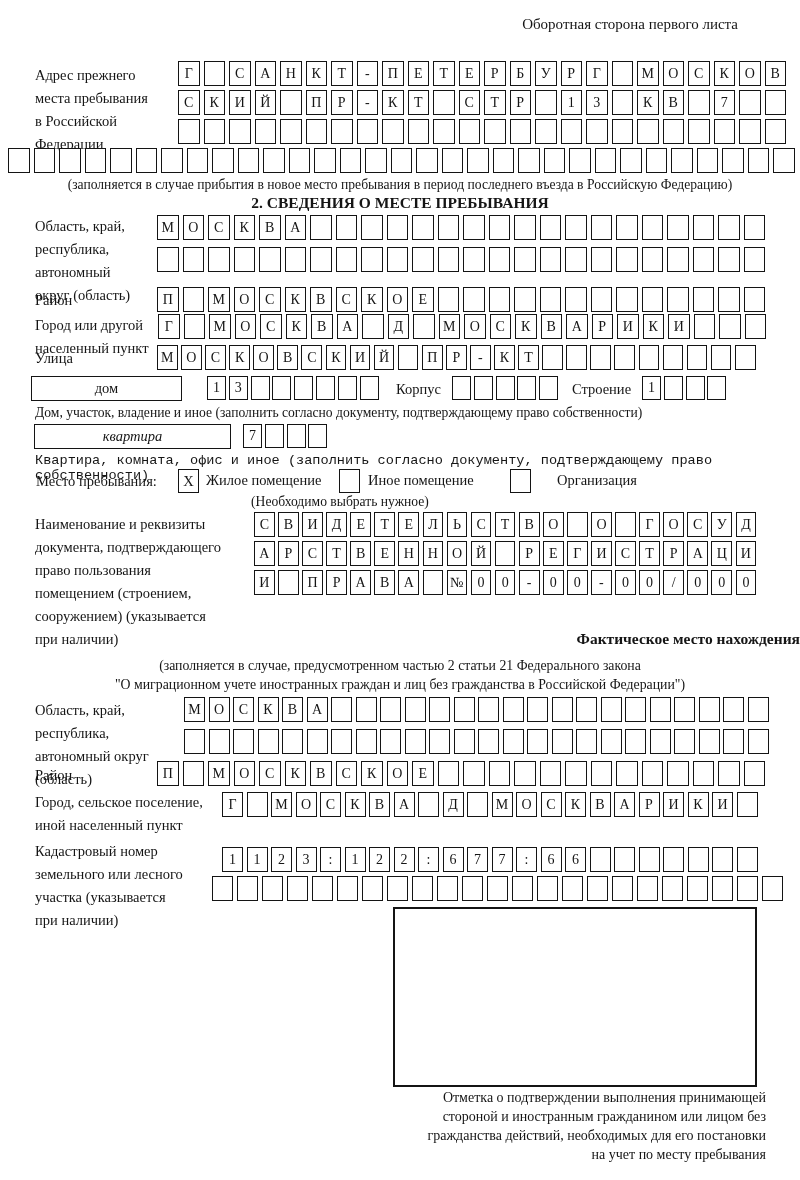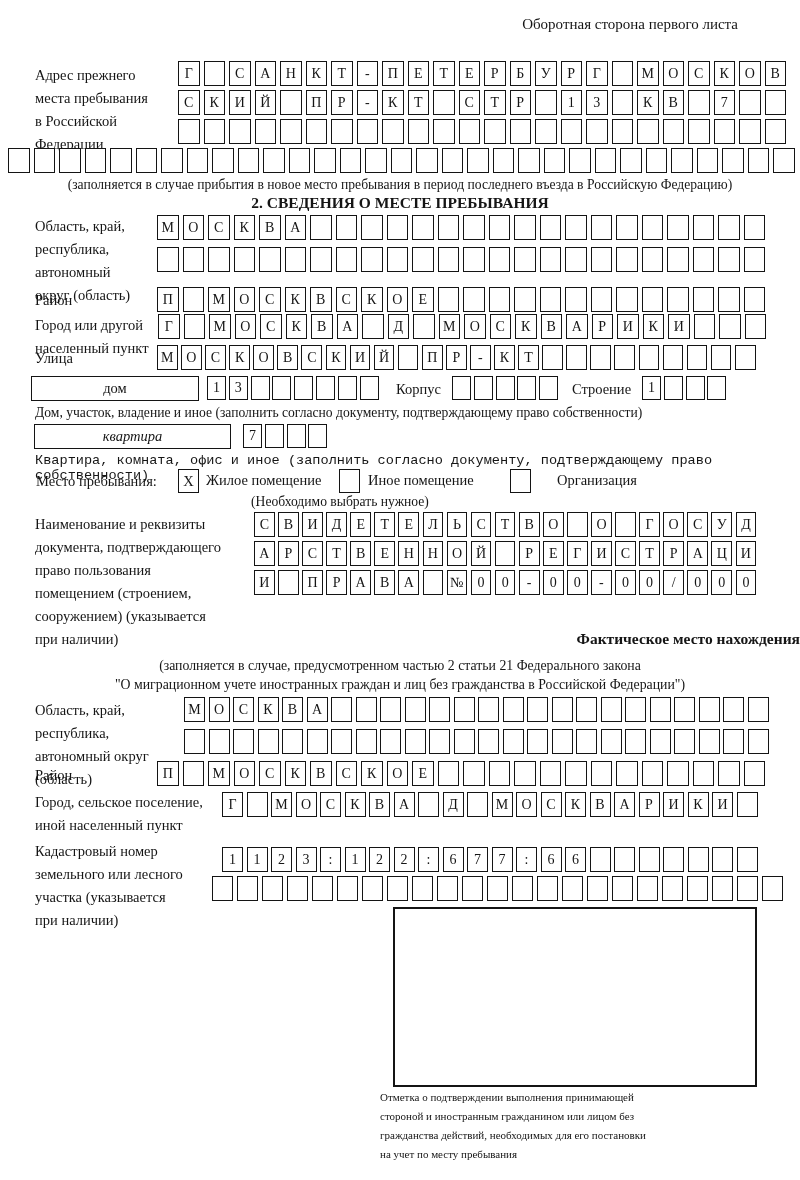--- a/index.html
+++ b/index.html
@@ -25,21 +25,21 @@
   .bigbox{
     position:absolute;box-sizing:border-box;height:25px;border:1.6px solid #141414;
     display:flex;align-items:center;justify-content:center;font-size:14.5px;background:#fff;
   }
   .chk{
     position:absolute;box-sizing:border-box;width:21px;height:24px;border:1.6px solid #141414;
     display:flex;align-items:center;justify-content:center;font-size:14.5px;background:#fff;
   }
   .opt{position:absolute;font-size:14.5px;}
   .stamp{position:absolute;left:393px;top:907px;width:360px;height:176px;border:2px solid #141414;background:#fff;}
-  .stampcap{position:absolute;left:380px;top:1088px;width:386px;text-align:left;font-size:11px;line-height:19px;white-space:pre-line;}
+  .stampcap{position:absolute;left:380px;top:1088px;width:386px;text-align:right;font-size:14px;line-height:19px;white-space:pre-line;}
 </style>
 </head>
 <body>
 
 <div class="page">
 
   <div class="hdr">Оборотная сторона первого листа</div>
 
   <div class="lbl" style="left:35px;top:64px;">Адрес прежнего
 места пребывания
@@ -296,21 +296,21 @@
       <span class="cell"></span>
       <span class="cell"></span>
       <span class="cell"></span>
       <span class="cell"></span>
       <span class="cell"></span>
       <span class="cell"></span>
       <span class="cell"></span>
       <span class="cell"></span>
     </div>
 
-  <div class="bigbox" style="left:31px;top:376px;width:168px;">дом</div>
+  <div class="bigbox" style="left:31px;top:376px;width:151px;">дом</div>
   <div class="grid sm" style="left:207px;top:376px;">
       <span class="cell">1</span>
       <span class="cell">3</span>
       <span class="cell"></span>
       <span class="cell"></span>
       <span class="cell"></span>
       <span class="cell"></span>
       <span class="cell"></span>
       <span class="cell"></span>
     </div>

